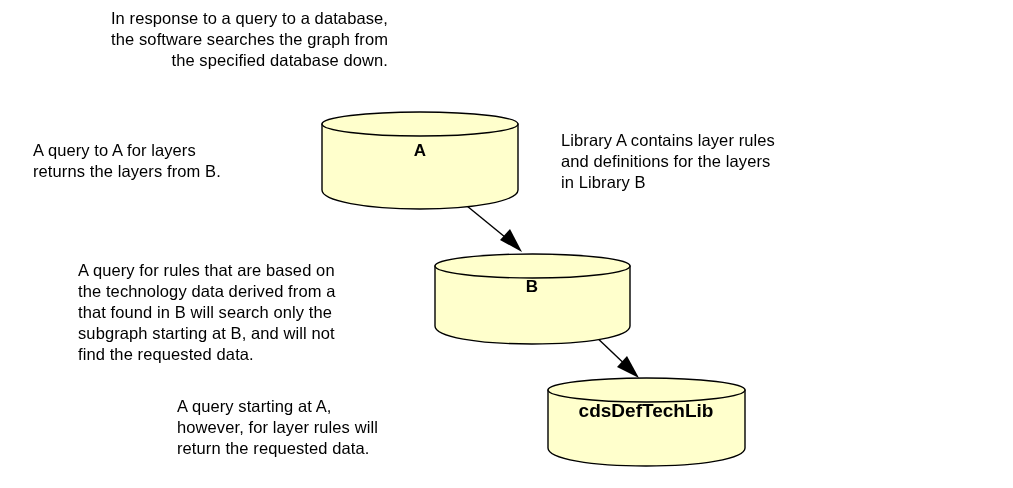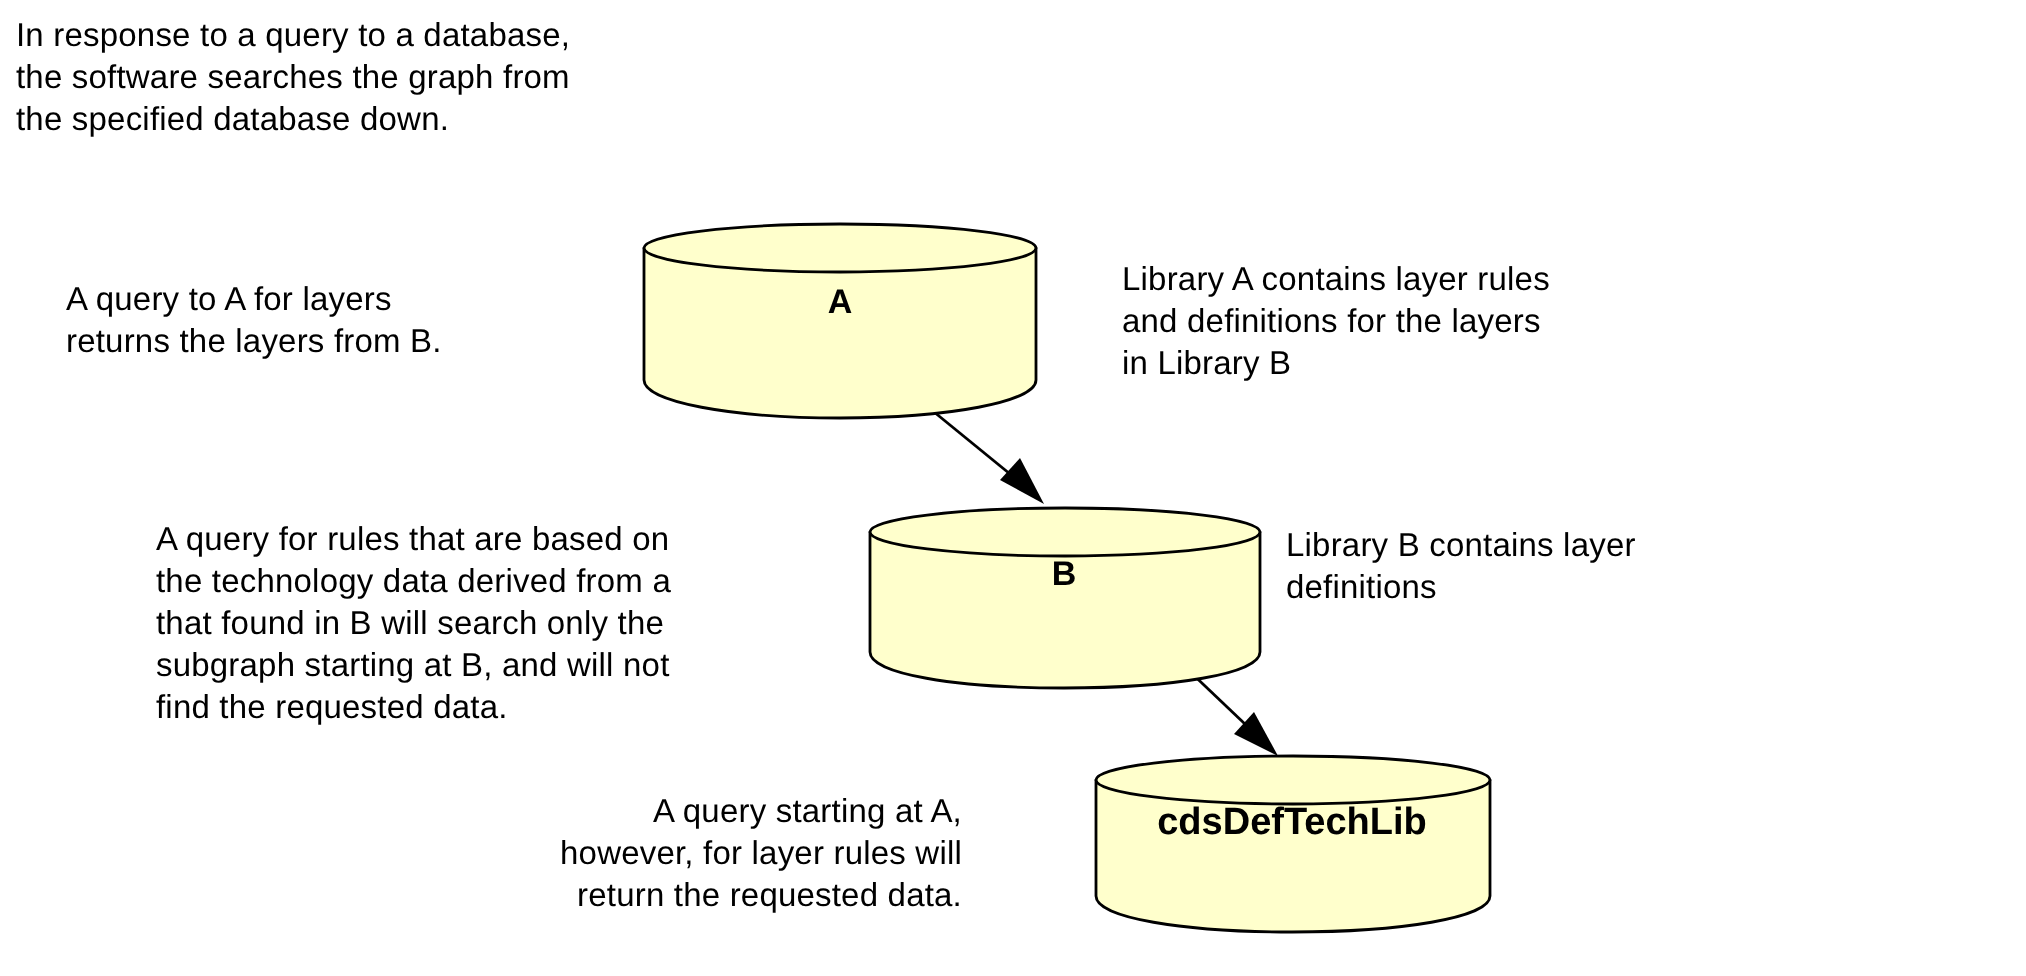--- a/index.html
+++ b/index.html
@@ -22,26 +22,26 @@
     height: 488px;
   }
   .note {
     position: absolute;
     font-size: 16.5px;
     line-height: 21px;
     color: #000000;
     white-space: pre-line;
     letter-spacing: 0.1px;
   }
-  #note-intro      { left: 8px;   top: 8px;   width: 380px; }
+  #note-intro      { left: 8px;   top: 8px;   width: 380px; text-align: right; }
   #note-query-a    { left: 33px;  top: 140px; width: 290px; }
   #note-library-a  { left: 561px; top: 130px; width: 320px; }
   #note-query-rules{ left: 78px;  top: 260px; width: 350px; }
   #note-library-b  { left: 643px; top: 263px; width: 250px; }
-  #note-query-start{ left: 191px; top: 396px; width: 290px; text-align: right; }
+  #note-query-start{ left: 177px; top: 396px; width: 290px; }
 
   svg.shapes {
     position: absolute;
     left: 0;
     top: 0;
     width: 1013px;
     height: 488px;
     overflow: visible;
   }
   .cyl-body {
@@ -89,22 +89,20 @@
   <div class="note" id="note-library-a">Library A contains layer rules
 and definitions for the layers
 in Library B</div>
 
   <div class="note" id="note-query-rules">A query for rules that are based on
 the technology data derived from a
 that found in B will search only the
 subgraph starting at B, and will not
 find the requested data.</div>
 
-  <div class="note" id="note-library-b">Library B contains layer
-definitions</div>
 
   <div class="note" id="note-query-start">A query starting at A,
 however, for layer rules will
 return the requested data.</div>
 
   <svg class="shapes" viewBox="0 0 1013 488">
 
     <g>
       <path class="edge-line" d="M 456,197 L 516,246"></path>
       <path class="edge-head" d="M 522,252 L 500,240 L 510,229 Z"></path>

